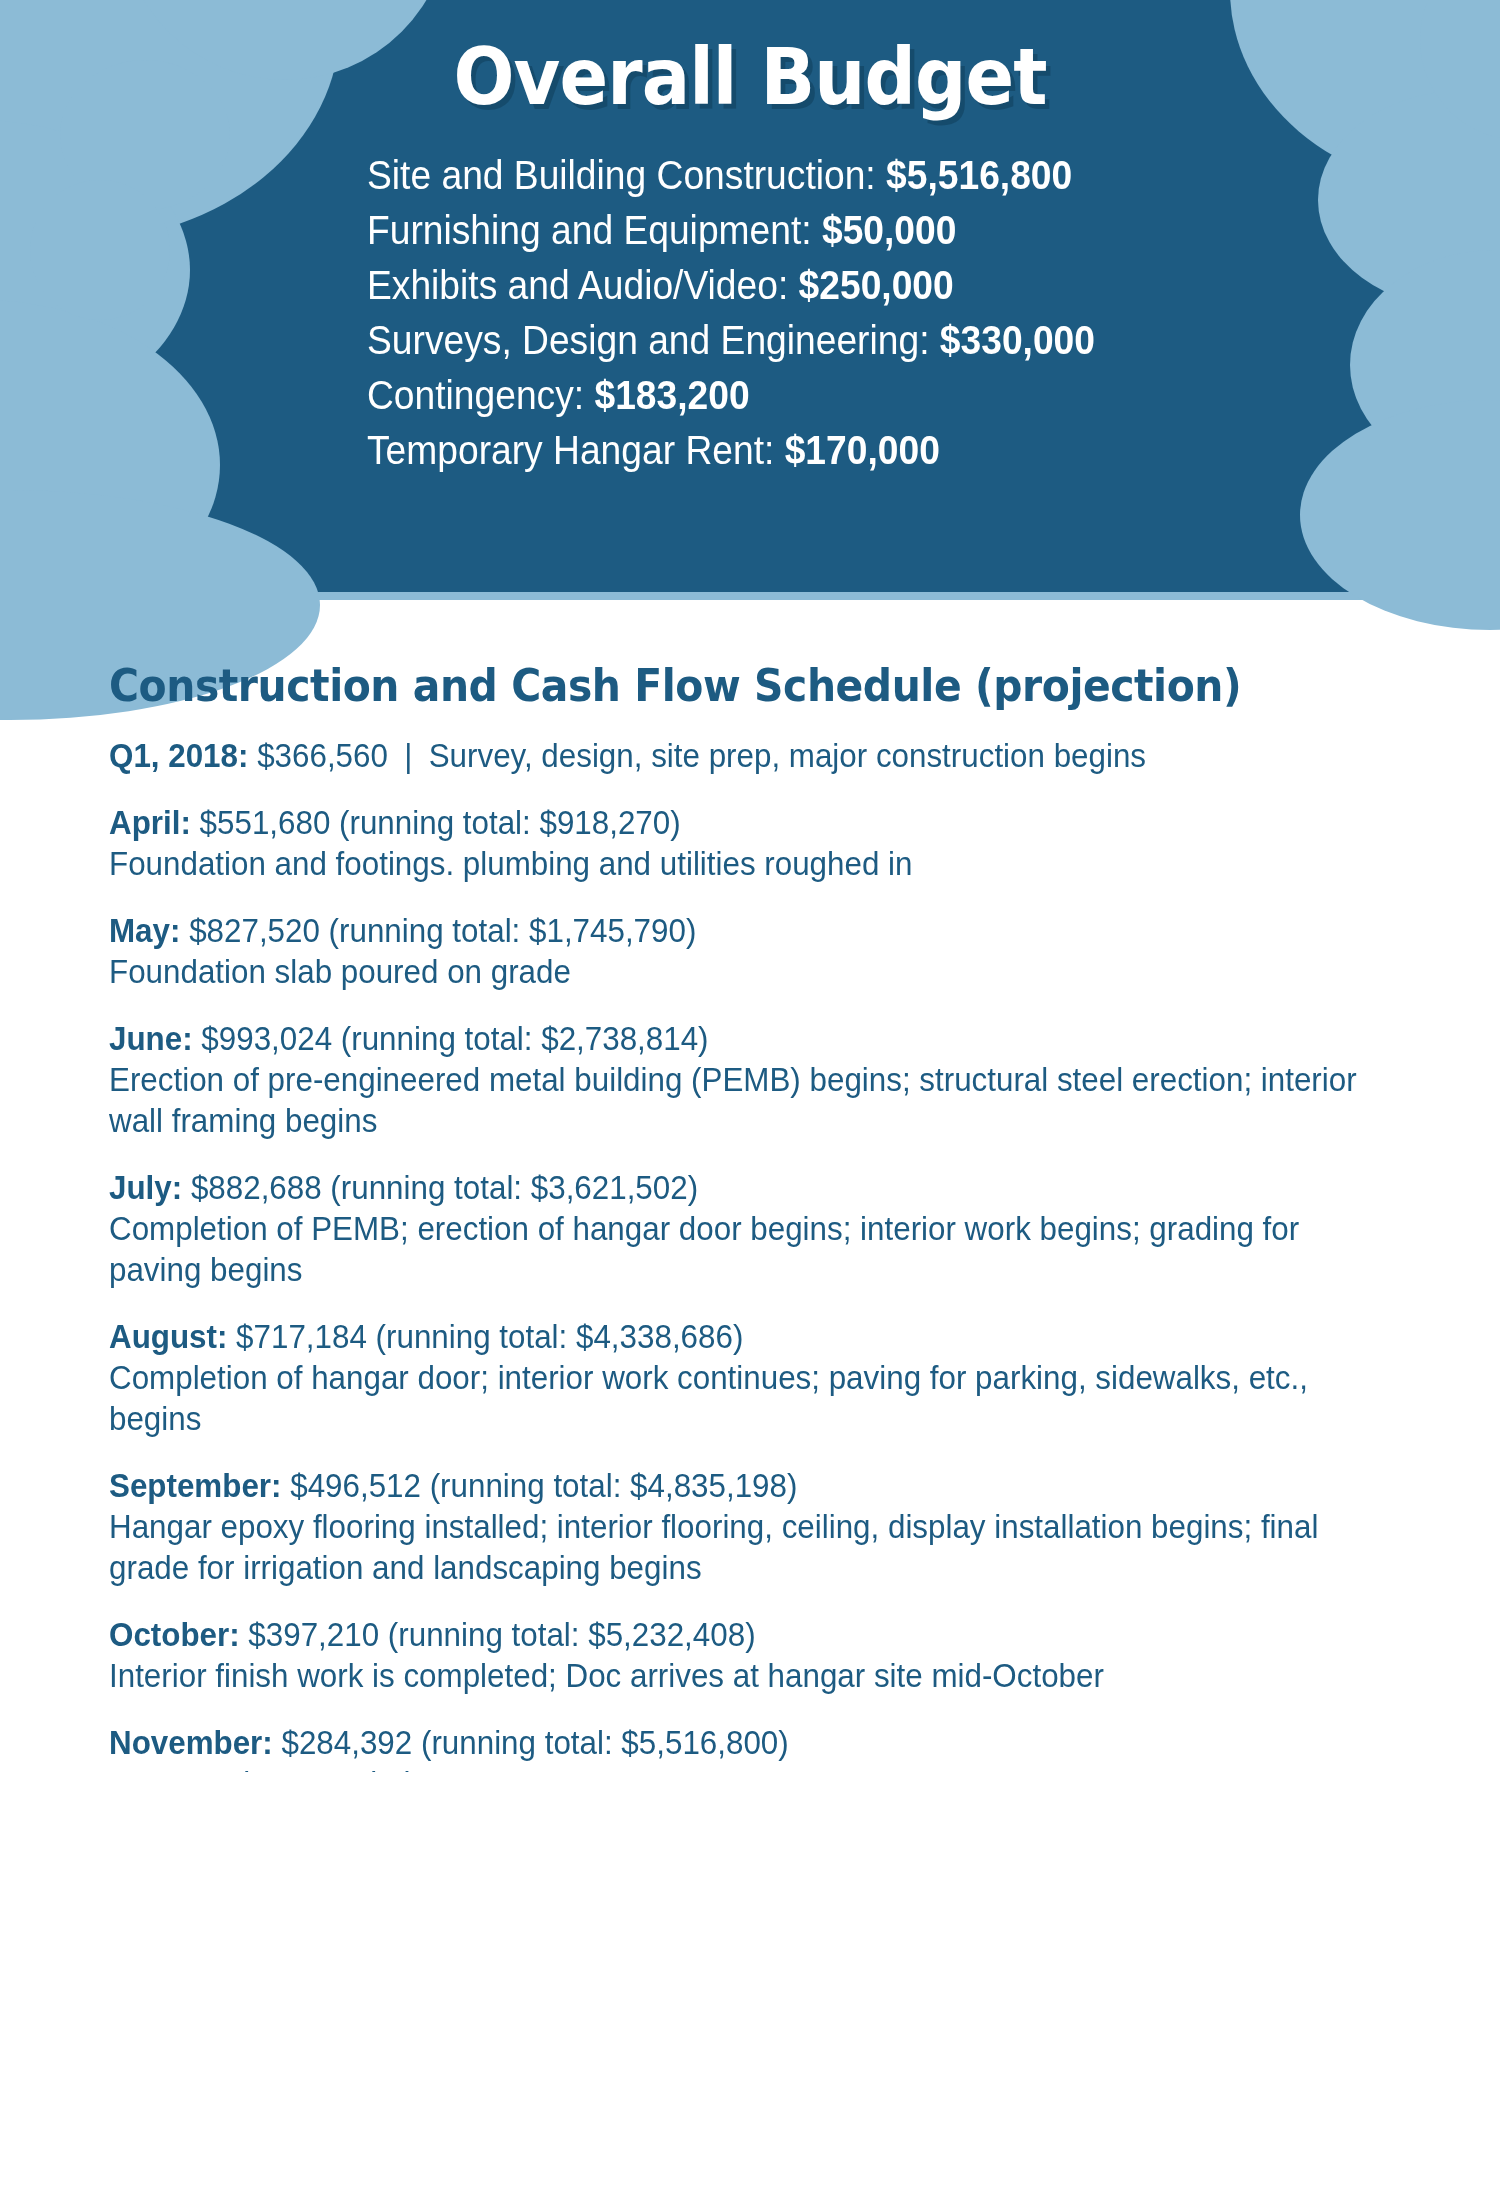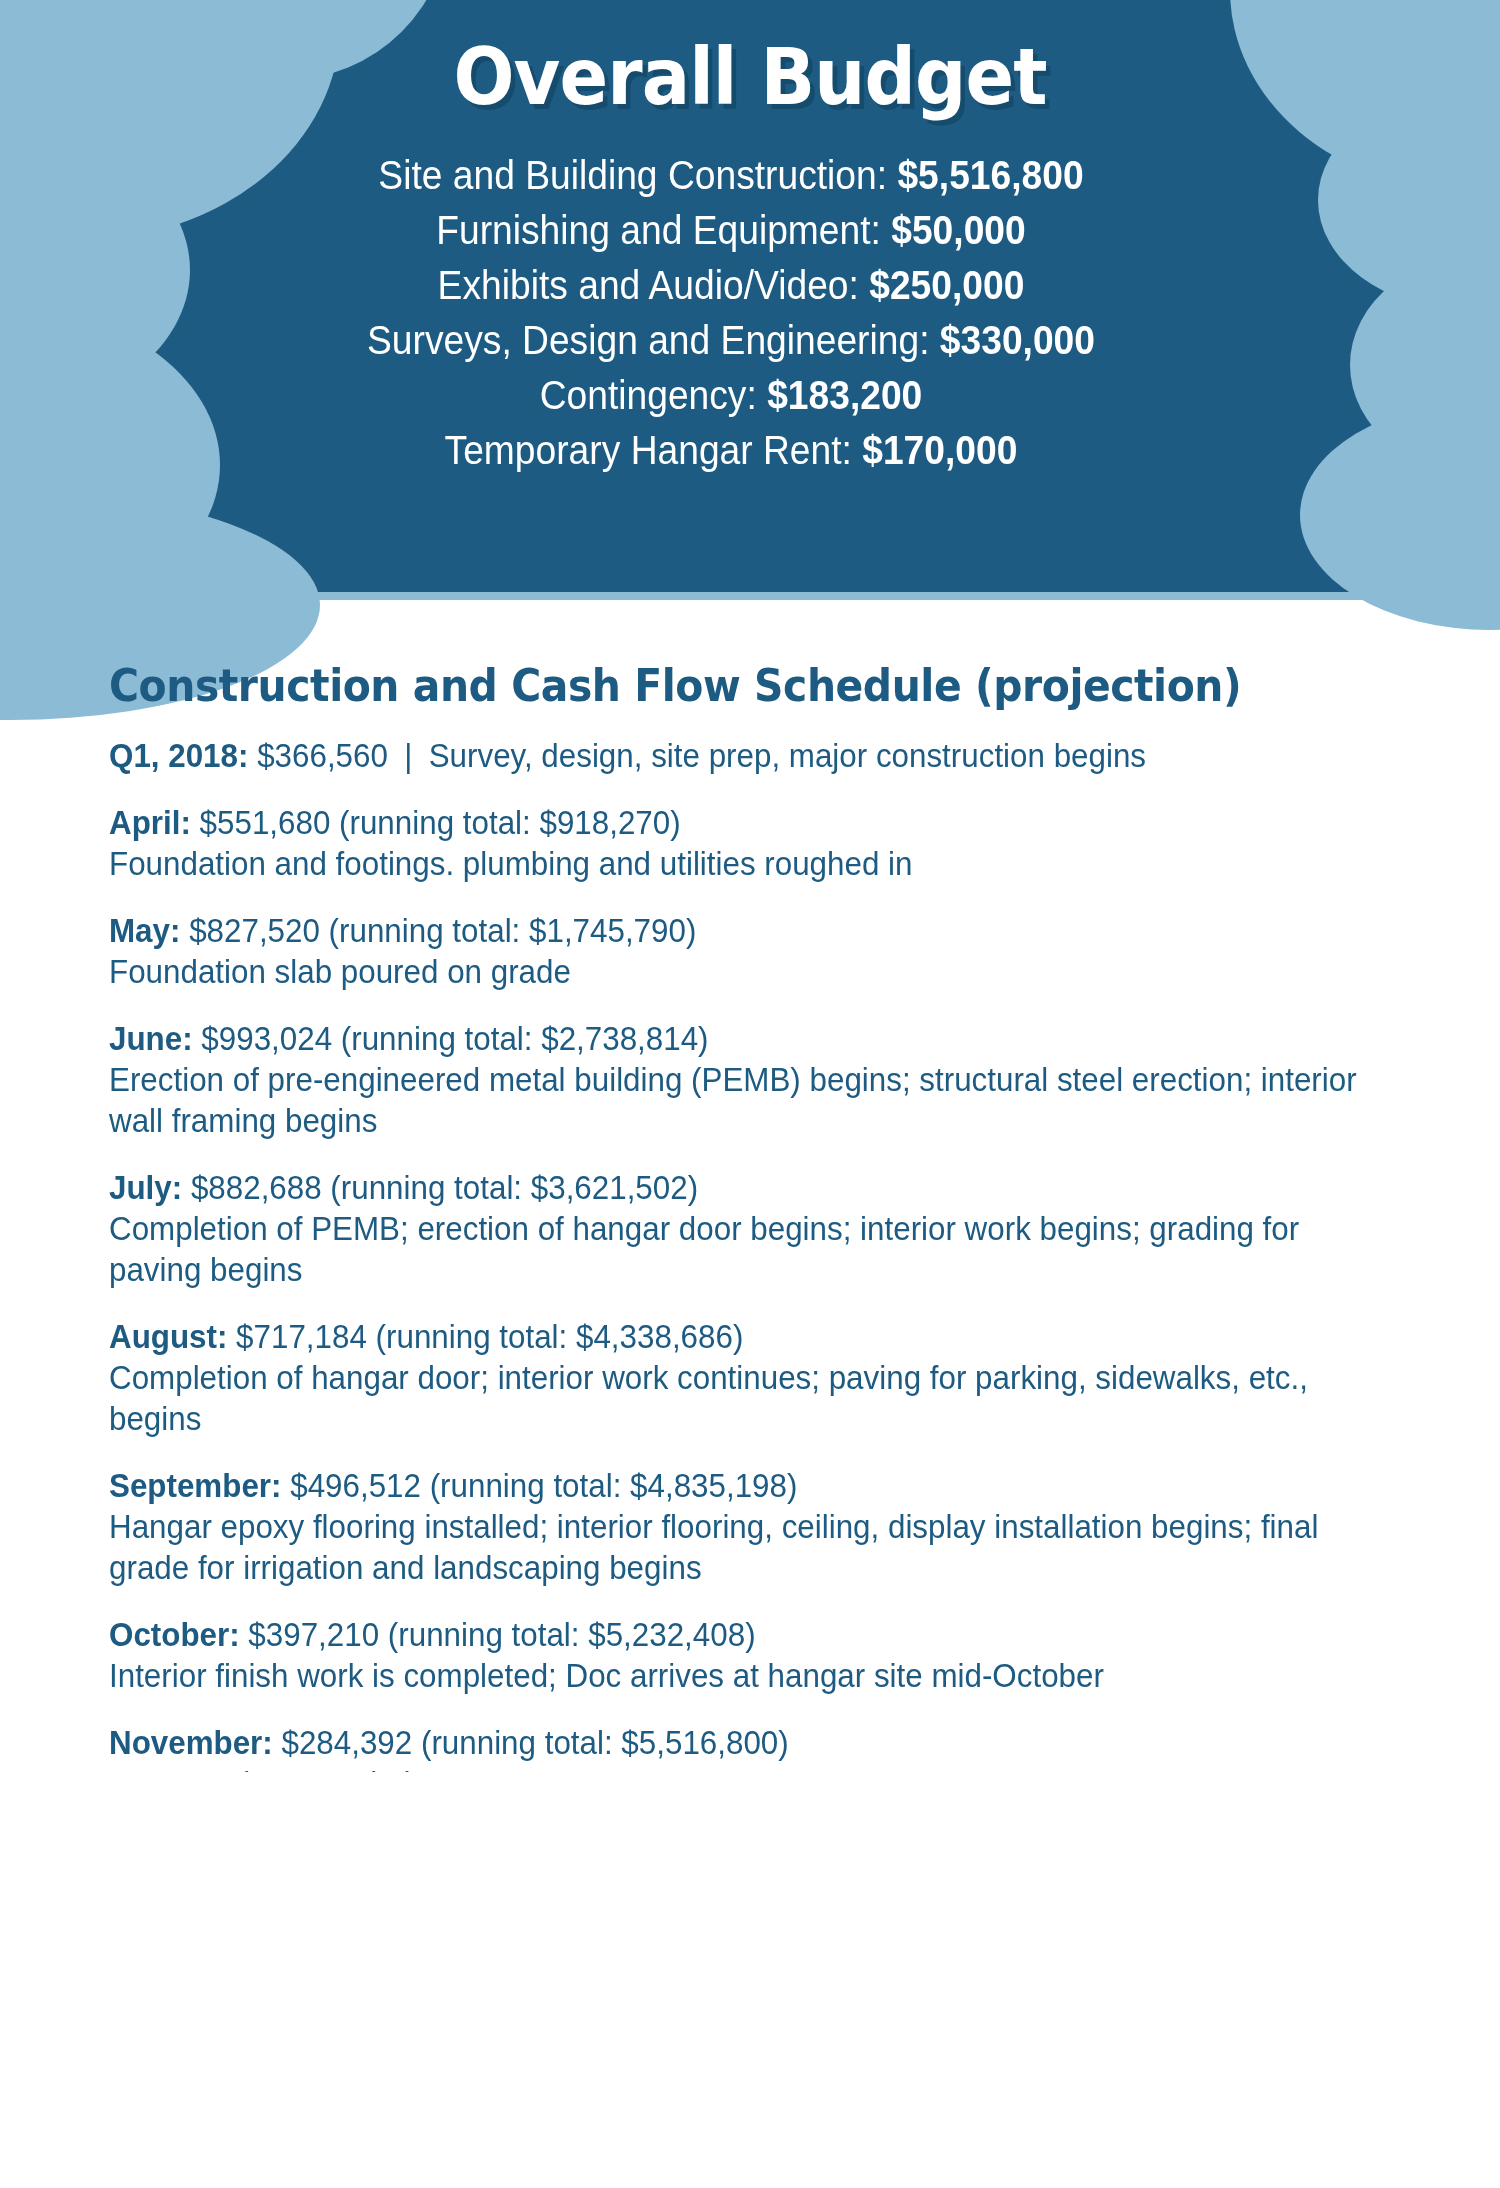--- a/index.html
+++ b/index.html
@@ -73,21 +73,21 @@
     font-size: 78px;
     letter-spacing: -1px;
     color: #ffffff;
     text-shadow: 5px 5px 0 rgba(10,45,68,0.35);
     transform: scaleX(0.92);
   }
   .budget-list {
     margin: 26px 0 0 16px;
     padding: 0;
     list-style: none;
-    text-align: center;
+    text-align: left;
     display: inline-block;
   }
   .budget-list li {
     color: #ffffff;
     font-size: 40px;
     line-height: 55px;
     font-family: "Liberation Sans", sans-serif;
     white-space: nowrap;
     transform: scaleX(0.93);
     transform-origin: left center;

